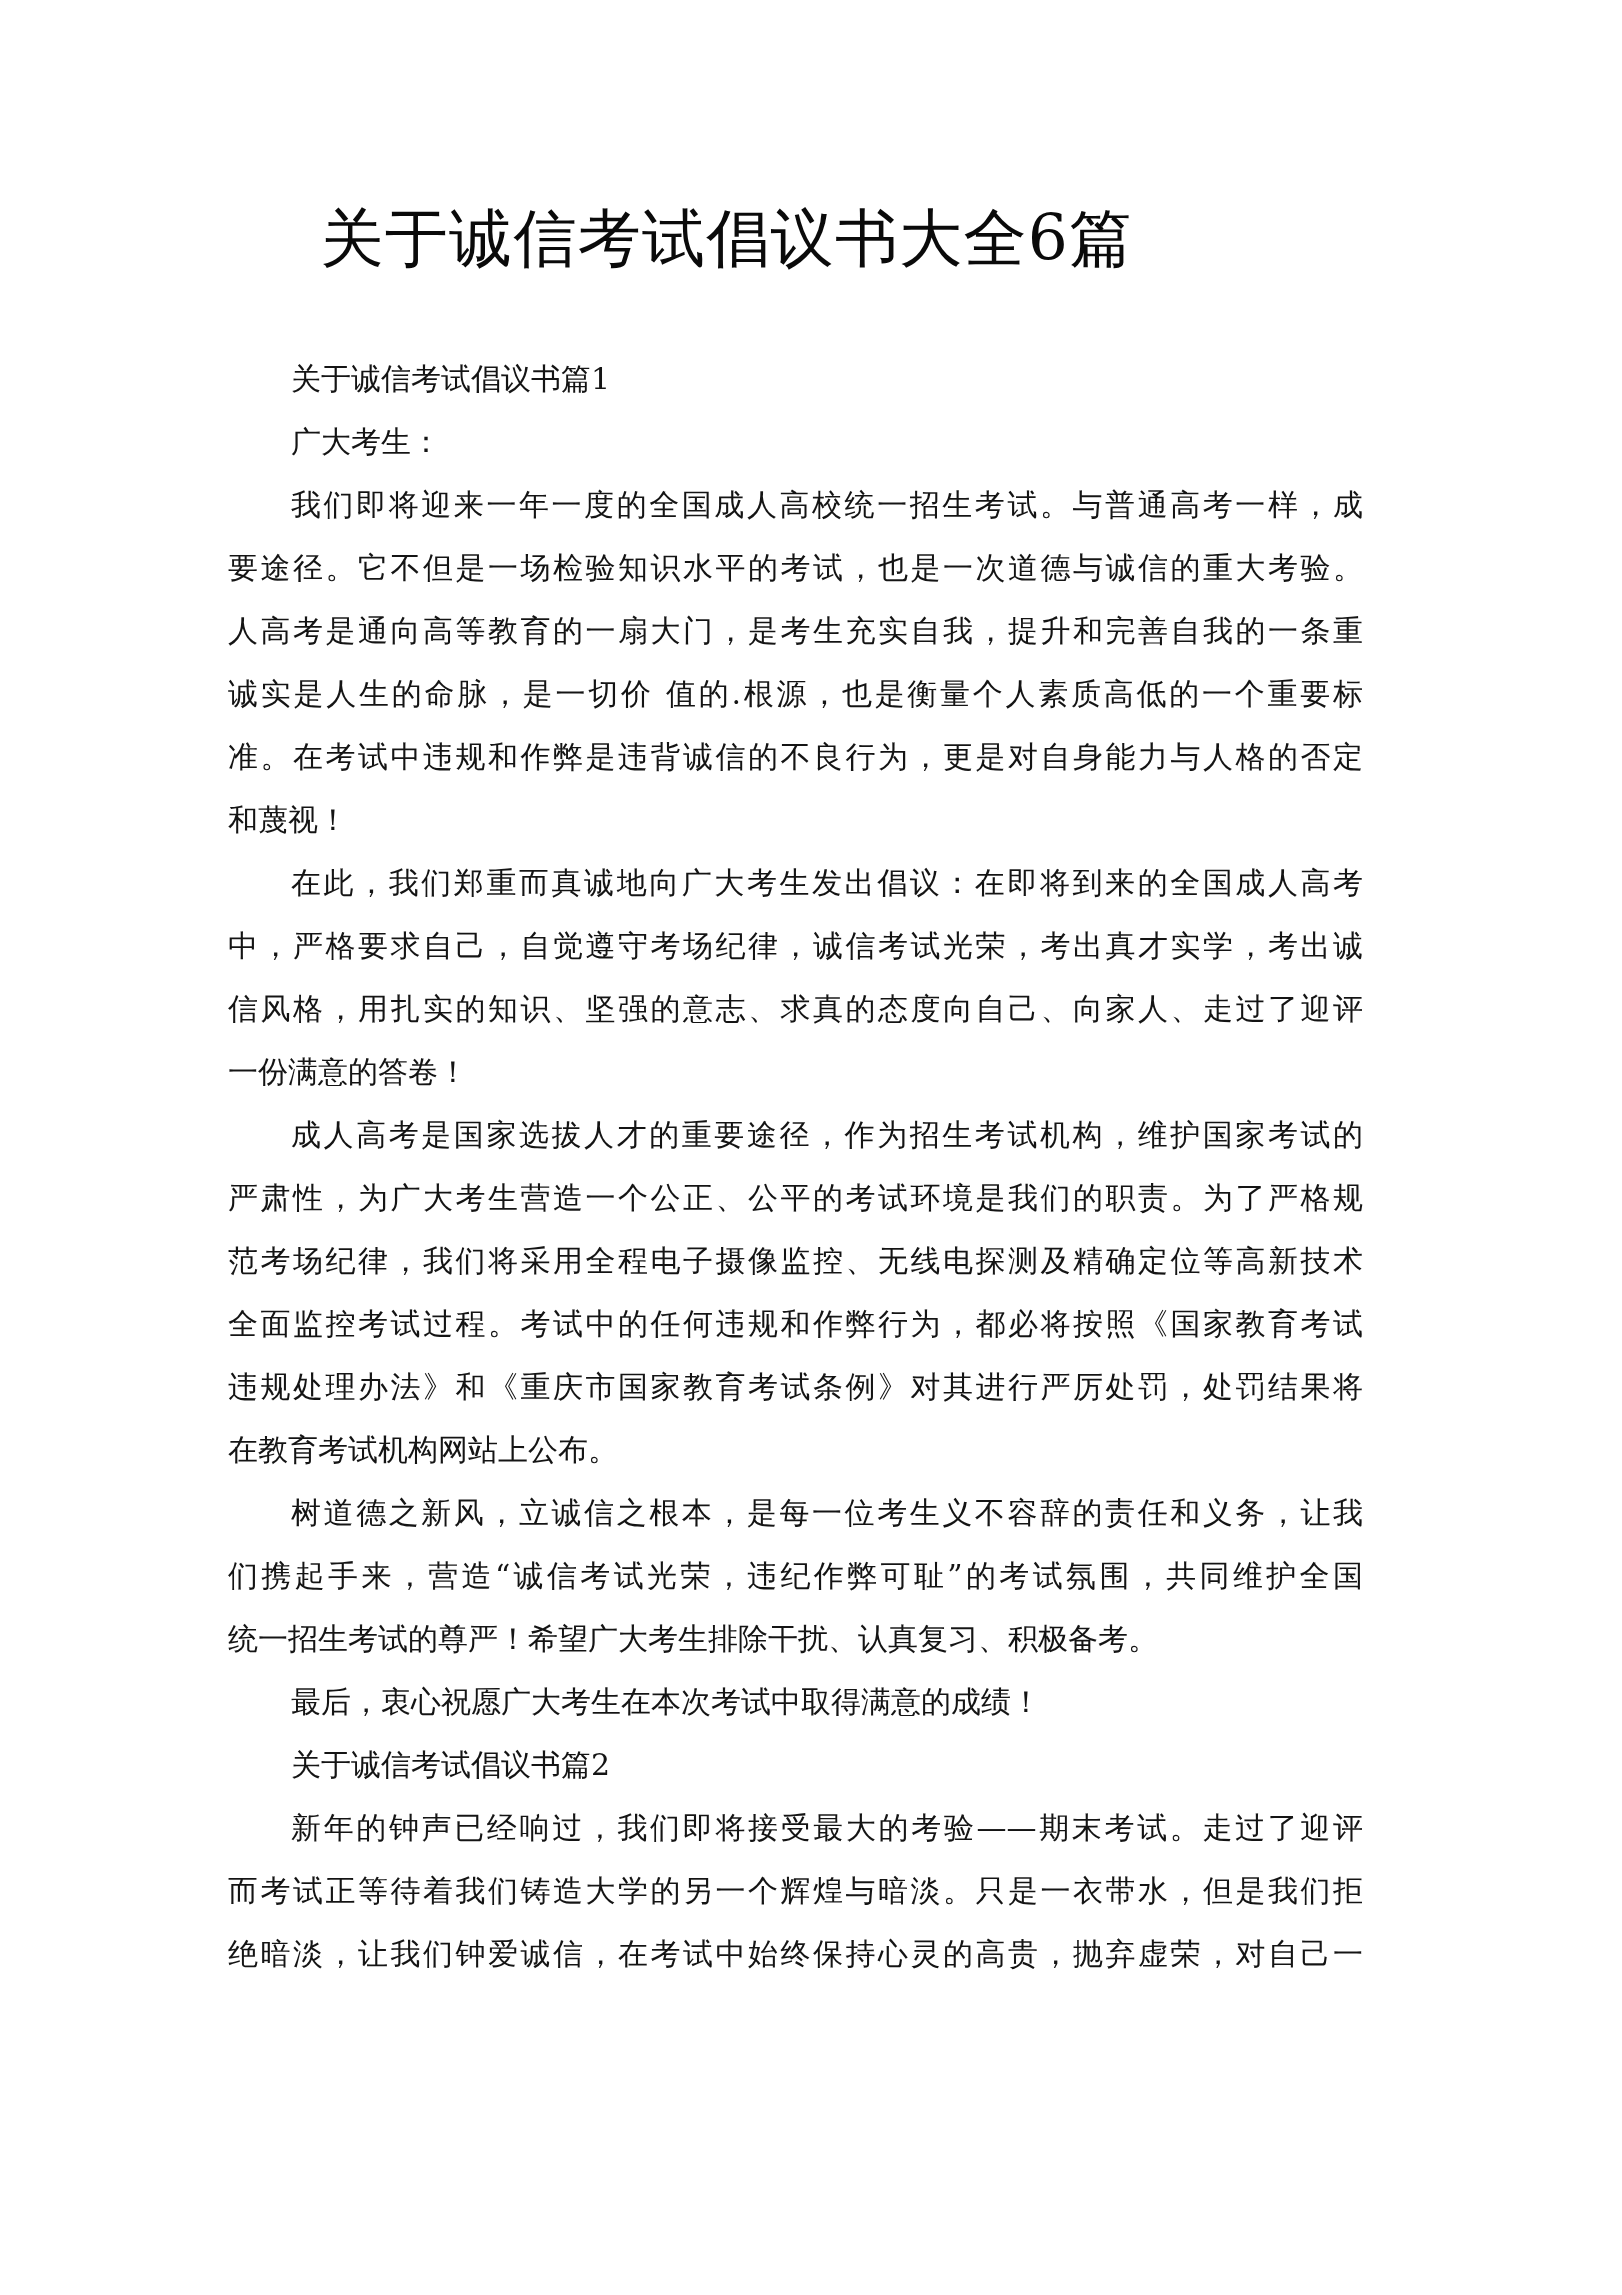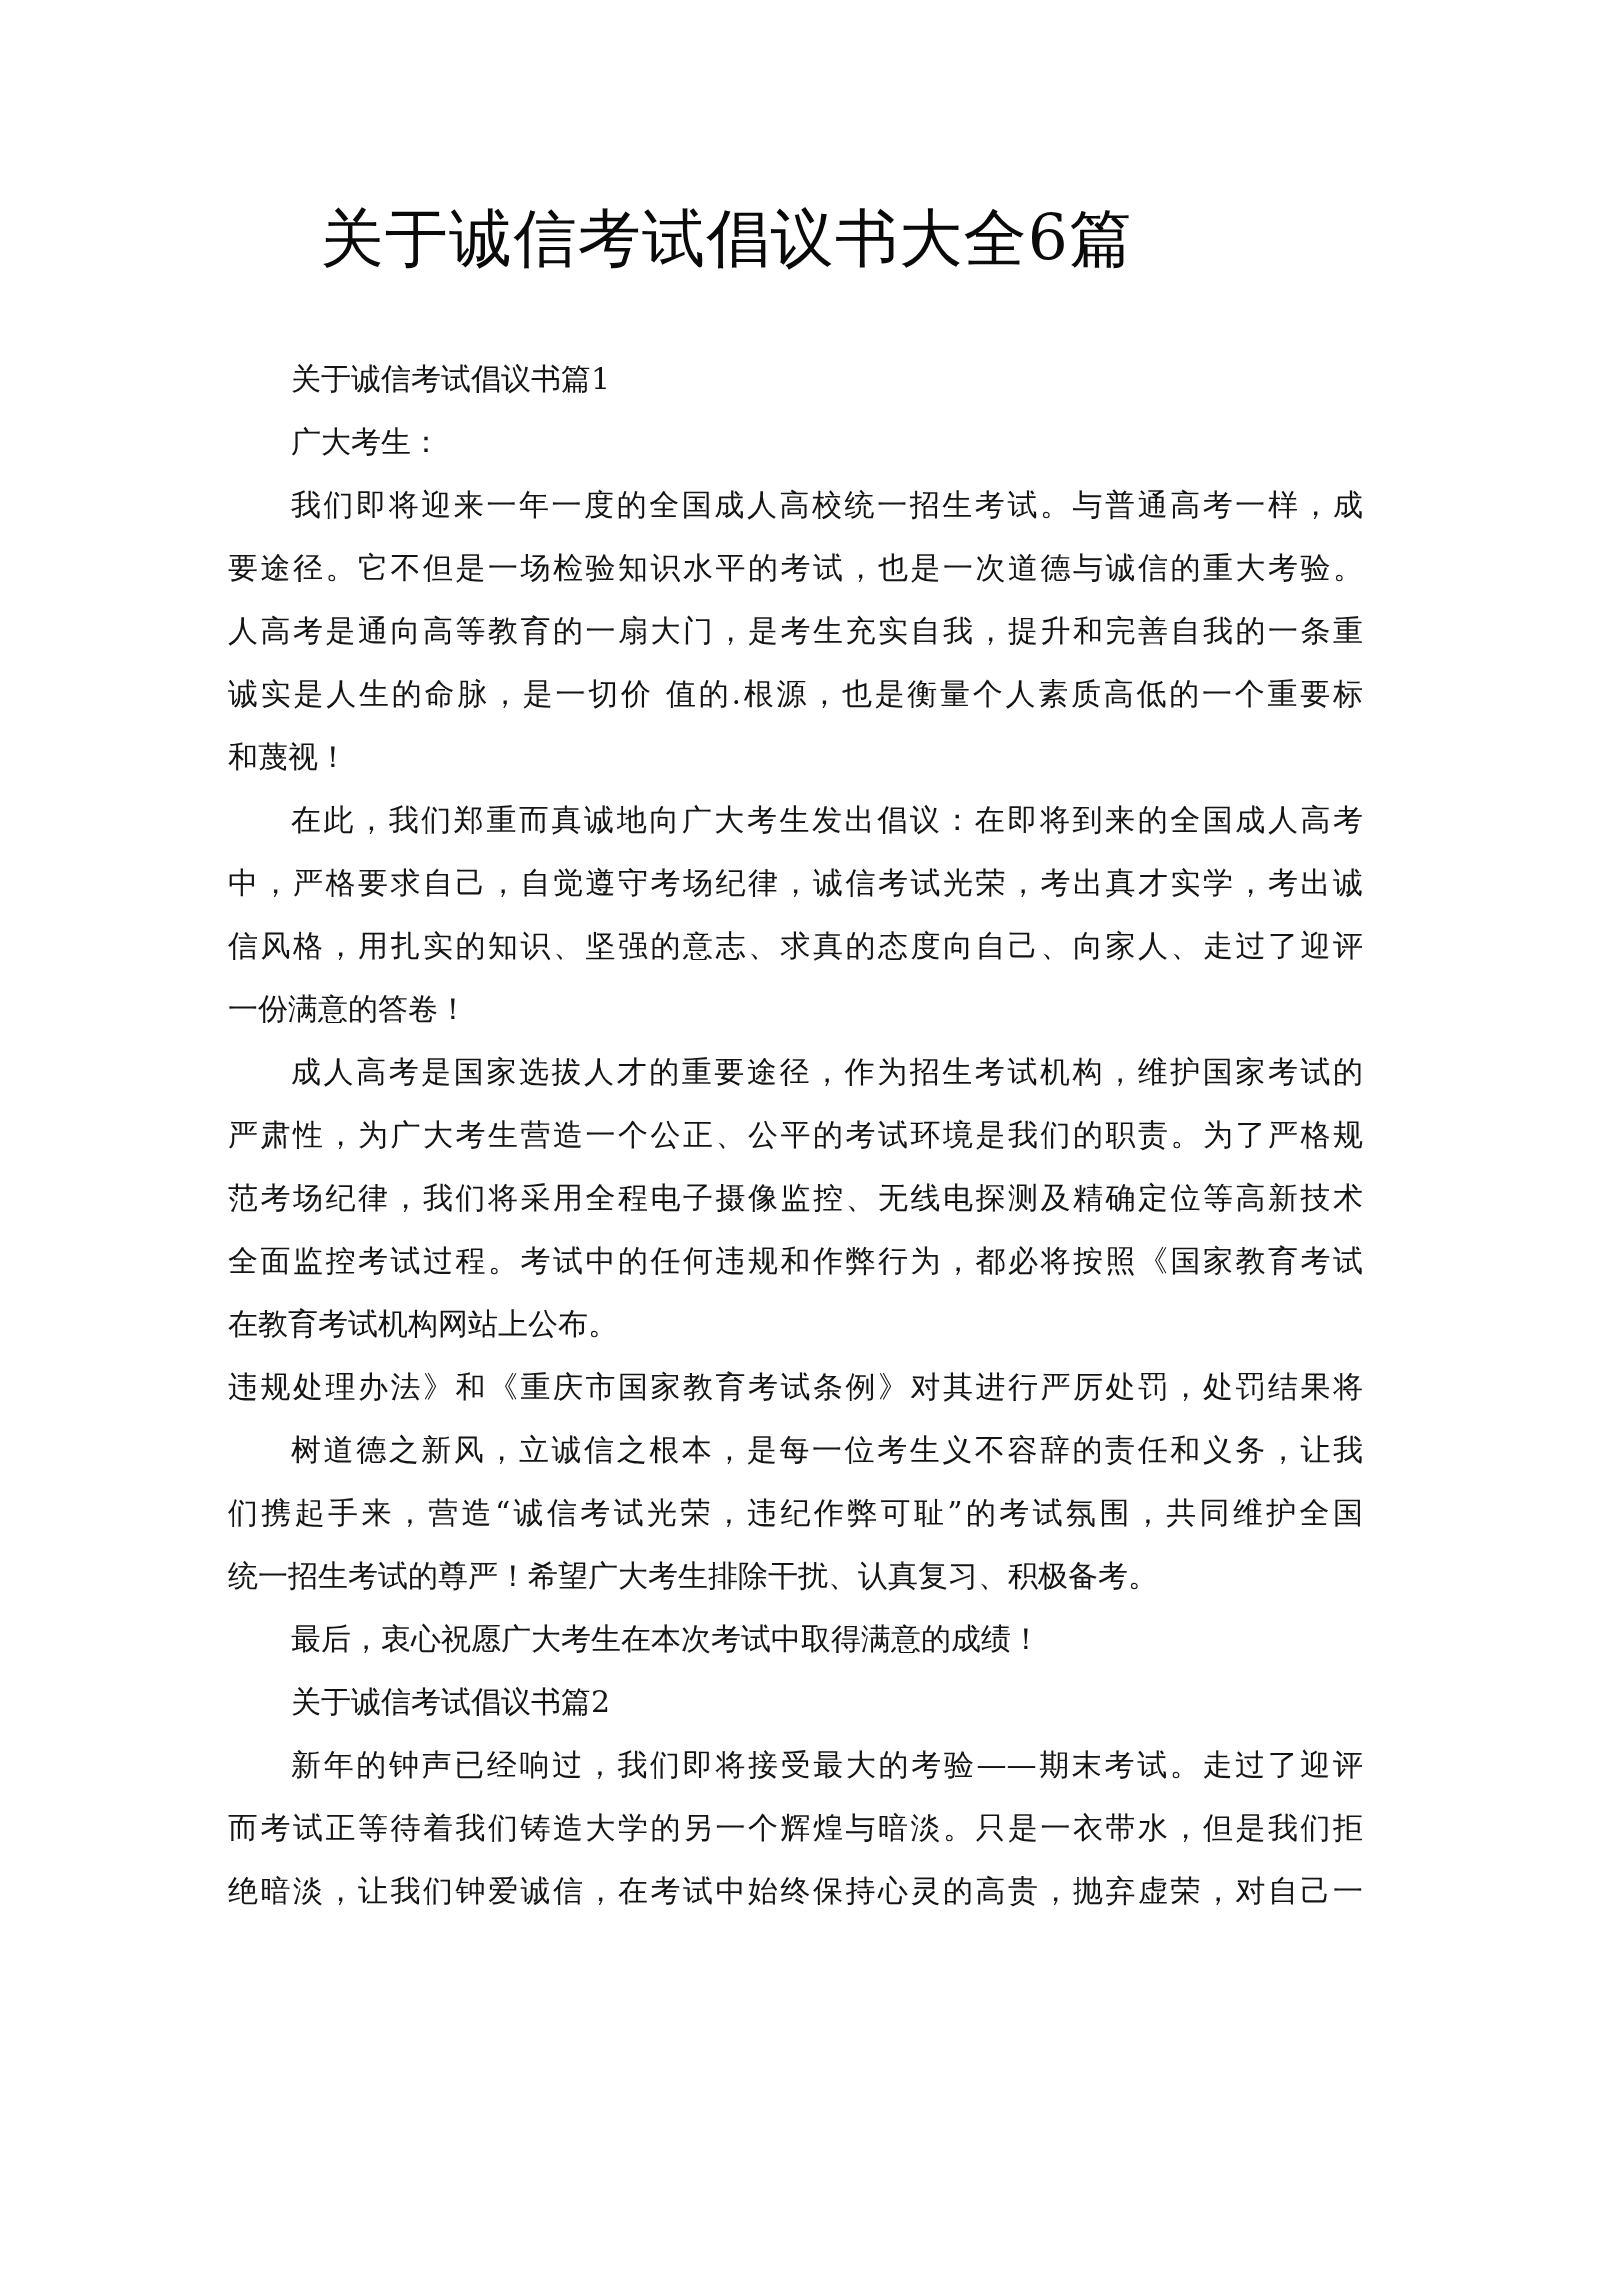--- a/index.html
+++ b/index.html
@@ -31,33 +31,34 @@
 
   <div class="body">
 
     <span class="line head">关于诚信考试倡议书篇1</span>
     <span class="line head">广大考生：</span>
 
     <span class="line indent">我们即将迎来一年一度的全国成人高校统一招生考试。与普通高考一样，成</span>
     <span class="line">要途径。它不但是一场检验知识水平的考试，也是一次道德与诚信的重大考验。</span>
     <span class="line">人高考是通向高等教育的一扇大门，是考生充实自我，提升和完善自我的一条重</span>
     <span class="line">诚实是人生的命脉，是一切价 值的.根源，也是衡量个人素质高低的一个重要标</span>
+    <span class="line">准。在考试中违规和作弊是违背诚信的不良行为，更是对自身能力与人格的否定</span>
     <span class="line last">和蔑视！</span>
 
     <span class="line indent">在此，我们郑重而真诚地向广大考生发出倡议：在即将到来的全国成人高考</span>
     <span class="line">中，严格要求自己，自觉遵守考场纪律，诚信考试光荣，考出真才实学，考出诚</span>
     <span class="line">信风格，用扎实的知识、坚强的意志、求真的态度向自己、向家人、走过了迎评</span>
     <span class="line last">一份满意的答卷！</span>
 
     <span class="line indent">成人高考是国家选拔人才的重要途径，作为招生考试机构，维护国家考试的</span>
     <span class="line">严肃性，为广大考生营造一个公正、公平的考试环境是我们的职责。为了严格规</span>
     <span class="line">范考场纪律，我们将采用全程电子摄像监控、无线电探测及精确定位等高新技术</span>
     <span class="line">全面监控考试过程。考试中的任何违规和作弊行为，都必将按照《国家教育考试</span>
+    <span class="line">违规处理办法》和《重庆市国家教育考试条例》对其进行严厉处罚，处罚结果将</span>
     <span class="line last">在教育考试机构网站上公布。</span>
-    <span class="line">违规处理办法》和《重庆市国家教育考试条例》对其进行严厉处罚，处罚结果将</span>
 
     <span class="line indent">树道德之新风，立诚信之根本，是每一位考生义不容辞的责任和义务，让我</span>
     <span class="line">们携起手来，营造“诚信考试光荣，违纪作弊可耻”的考试氛围，共同维护全国</span>
     <span class="line last">统一招生考试的尊严！希望广大考生排除干扰、认真复习、积极备考。</span>
 
     <span class="line indent last">最后，衷心祝愿广大考生在本次考试中取得满意的成绩！</span>
 
     <span class="line head">关于诚信考试倡议书篇2</span>
     <span class="line indent">新年的钟声已经响过，我们即将接受最大的考验——期末考试。走过了迎评</span>
     <span class="line">而考试正等待着我们铸造大学的另一个辉煌与暗淡。只是一衣带水，但是我们拒</span>

